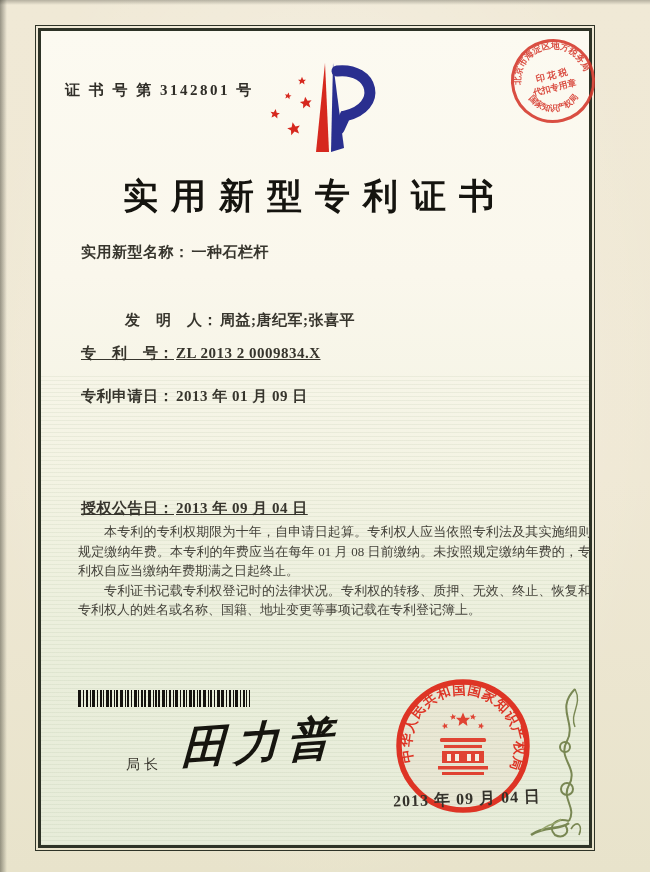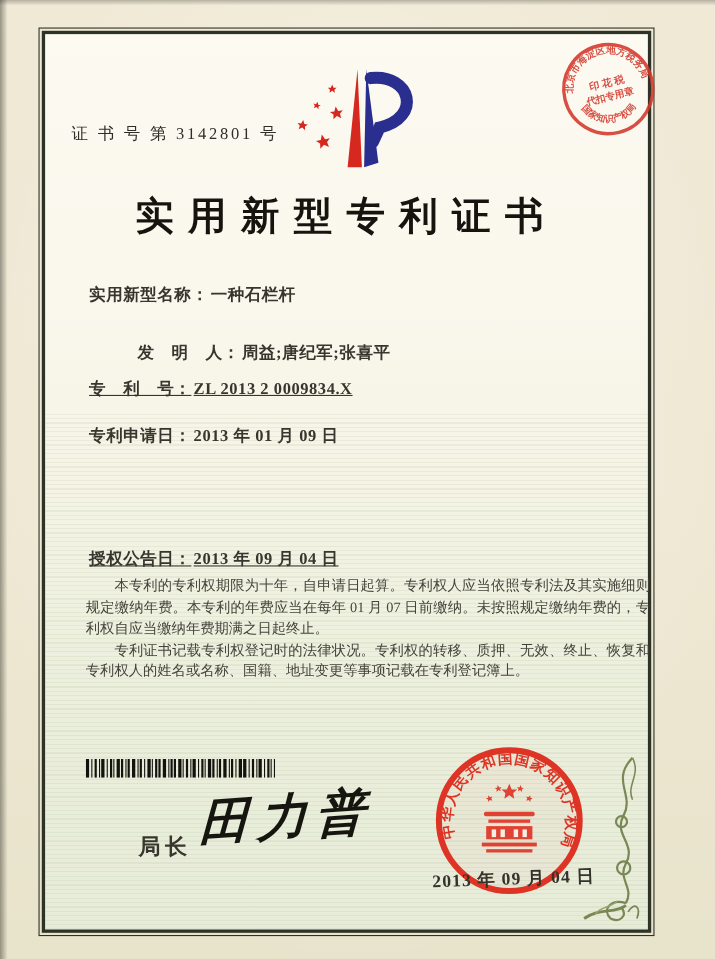--- a/index.html
+++ b/index.html
@@ -21,44 +21,44 @@
   
   .frame {
     position:absolute; left:38px; top:28px; width:554px; height:820px;
     border:3px solid #2e3327;
     outline:1px solid #2e3327; outline-offset:2px;
     background:linear-gradient(180deg, #fcfaf1 0%, #faf7ec 30%, #f3f3e3 55%, #eaeedb 78%, #e7ecd9 100%);
   }
   .texture { position:absolute; left:0; right:0; top:42%; bottom:0; pointer-events:none;
     background:repeating-linear-gradient(0deg, rgba(128,152,112,0.10) 0 1px, rgba(255,255,255,0) 1px 4px); }
 
-  .cert-no { position:absolute; left:24px; top:50px; font-size:15px; font-weight:400;
-    letter-spacing:2.5px; color:#2f2d27;margin-top:31px; }
+  .cert-no { position:absolute; left:24px; top:50px; font-size:15px; font-weight:700;
+    letter-spacing:2.5px; color:#2f2d27; }
 
   .logo { position:absolute; left:207px; top:28px; width:160px; height:110px; }
 
   .tax-stamp { position:absolute; left:468px; top:6px; width:88px; height:88px;
     transform:rotate(-14deg); opacity:0.88; }
 
   .title { position:absolute; left:0; top:142px; width:100%; text-align:center;
     font-size:35px; font-weight:700; color:#15140f; letter-spacing:13px; }
 
   .field { position:absolute; left:40px; font-size:15px; font-weight:600; color:#37352d;
     letter-spacing:0.5px; white-space:nowrap; }
   .field .value { margin-left:2px; }
-  .f0{ top:228px;text-align:right; } .f1{ top:280px;margin-left:44px; } .f2{ top:313px;text-decoration:underline; } .f3{ top:356px; } .f4{ top:420px; } .f5{ top:468px;text-decoration:underline; }
+  .f0{ top:212px;text-align:right; } .f1{ top:280px;margin-left:44px; } .f2{ top:313px;text-decoration:underline; } .f3{ top:356px; } .f4{ top:420px; } .f5{ top:468px;text-decoration:underline; }
 
   .paragraphs { position:absolute; left:37px; top:491px; width:513px;
     font-size:13px; line-height:19.5px; color:#44423a; text-align:justify; font-weight:500; }
   .paragraphs p { text-indent:2em; }
 
   .barcode { position:absolute; left:37px; top:659px; width:172px; height:17px; }
 
-  .signer-label { position:absolute; left:85px; top:725px; font-size:20px;
-    letter-spacing:4px; color:#38362d;font-weight:bold; }
+  .signer-label { position:absolute; left:85px; top:725px; font-size:14px;
+    letter-spacing:4px; color:#38362d; }
   .signature { position:absolute; left:140px; top:682px; font-size:45px; font-weight:700;
     font-style:italic; color:#16150f; letter-spacing:8px; white-space:nowrap;
     transform:rotate(-4deg) skewX(-6deg); }
 
   .seal { position:absolute; left:352px; top:645px; width:140px; height:140px; opacity:0.95; }
   .seal-date { position:absolute; left:344px; top:758px; width:164px; text-align:center;
     font-size:16px; font-weight:700; color:#34322b; letter-spacing:1px; transform:rotate(-2deg); }
 
   .ornament { position:absolute; right:4px; bottom:6px; width:62px; height:152px; }
 
@@ -125,21 +125,21 @@
     <span class="label">专　利　号：</span><span class="value">ZL 2013 2 0009834.X</span>
   </div>
   <div class="field f3">
     <span class="label">专利申请日：</span><span class="value">2013 年 01 月 09 日</span>
   </div>
   <div class="field f5">
     <span class="label">授权公告日：</span><span class="value">2013 年 09 月 04 日</span>
   </div>
 
   <div class="paragraphs">
-    <p>本专利的专利权期限为十年，自申请日起算。专利权人应当依照专利法及其实施细则规定缴纳年费。本专利的年费应当在每年 01 月 07 日前缴纳。未按照规定缴纳年费的，专利权自应当缴纳年费期满之日起终止。</p>
+    <p>本专利的专利权期限为十年，自申请日起算。专利权人应当依照专利法及其实施细则规定缴纳年费。本专利的年费应当在每年 01 月 08 日前缴纳。未按照规定缴纳年费的，专利权自应当缴纳年费期满之日起终止。</p>
     <p>专利证书记载专利权登记时的法律状况。专利权的转移、质押、无效、终止、恢复和专利权人的姓名或名称、国籍、地址变更等事项记载在专利登记簿上。</p>
   </div>
 
   <svg class="barcode" viewBox="0 0 172 17" preserveAspectRatio="none">
     <path d="M0 8.5 H172" stroke="#14120e" stroke-width="17" stroke-dasharray="3 2 1 2 2 2 1 1 3 2 1 2 2 1 1 2 3 1 2 2 1 1 2 2 3 2 1 1 2 2 1 2 3 1 1 2 2 1 2 2 3 2 1 1 2 1 2 2 3 1 1 2 2 2 1 1 3 2 1 2 2 1 1 2 3 1 2 2 1 1 2 2 3 2 1 1 2 2 1 2 3 1"></path>
   </svg>
 
   <div class="signer-label">局长</div>
   <div class="signature">田力普</div>
 

